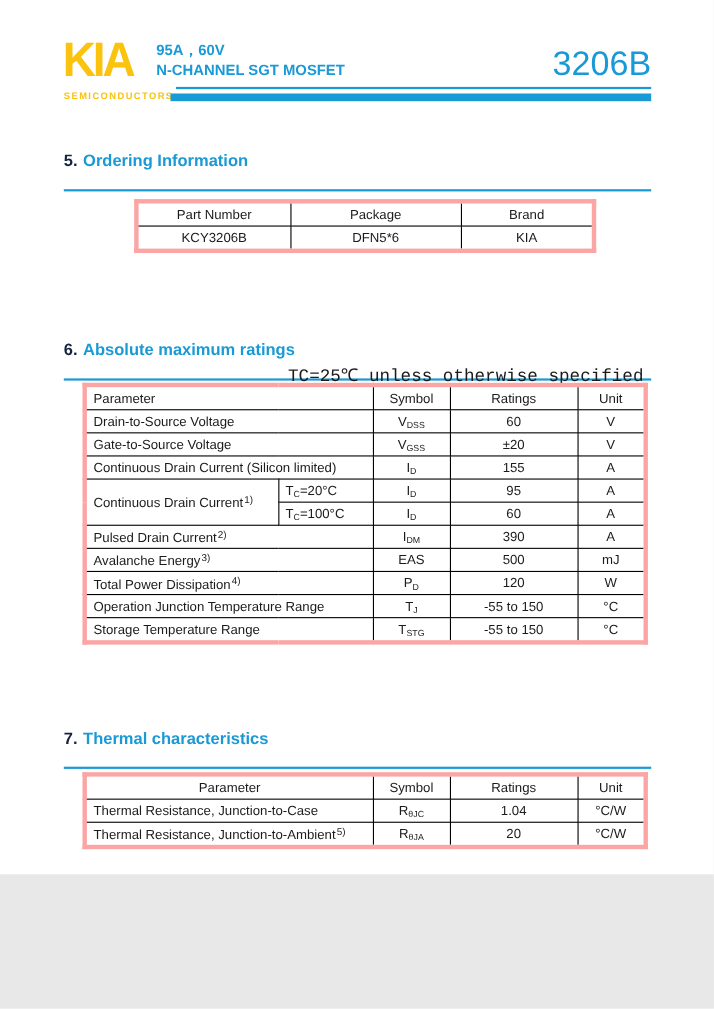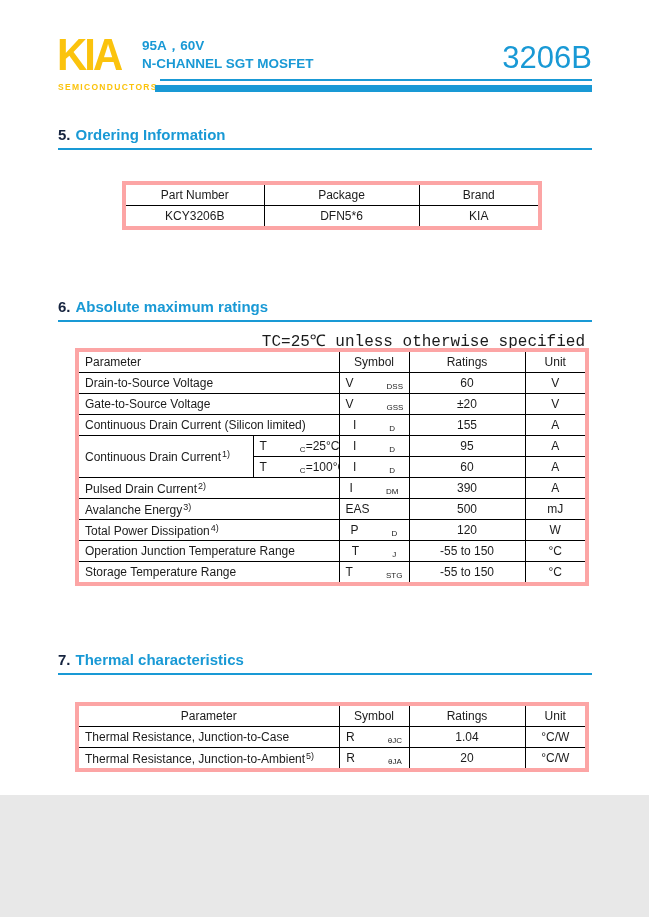--- a/index.html
+++ b/index.html
@@ -31,40 +31,40 @@
   }
   .hdr-part {
     position: absolute; right: 57px; top: 40px;
     font-size: 31px; color: #1999D5; font-weight: normal; text-align: center;
   }
   .hdr-line-thin { position: absolute; left: 160px; top: 79px; width: 432px; height: 2px; background: #1999D5; }
   .hdr-bar { position: absolute; left: 155px; top: 85px; width: 437px; height: 7px; background: #1999D5; }
   
   .sec-heading {
     position: absolute; left: 58px; width: 534px;
-    border-bottom: 2px solid #1999D5; padding-bottom: 5px;
-    font-size: 15px; font-weight: bold;
+    border-bottom: 2px solid #1999D5; padding-bottom: 17px;
+    font-size: 15px; font-weight: bold; margin-top: 12px;
   }
   .sec-num { color: #15233E; }
   .sec-title { color: #1999D5; margin-left: 5px; }
   
   table.tbl {
     position: absolute;
     border-collapse: collapse; table-layout: fixed;
     border: 4px solid #fca5a5;
   }
   table.tbl td {
     border: 1px solid #000;
     font-size: 12px; color: #1b1b1b;
     height: 20px; padding: 0 6px;
     text-align: center; vertical-align: middle;
     overflow: hidden; white-space: nowrap;
   }
   table.tbl td.left { text-align: left; }
-  .sub { font-size: 8px; vertical-align: -2px; letter-spacing: 0; margin-left: 33px; }
+  .sub { font-size: 8px; vertical-align: -2px; letter-spacing: 0; }
   .sup { font-size: 9px; vertical-align: 4px; margin-left: 1px; }
   .cond-note {
     position: absolute; right: 64px; top: 329px;
     font-size: 16px; color: #1b1b1b; font-family: Liberation Mono, monospace;
   }
   
   .foot-line { position: absolute; left: 58px; top: 849px; width: 534px; height: 2px; background: #1999D5; }
   .foot-page {
     position: absolute; left: 295px; top: 896px; width: 80px;
     text-align: right; font-size: 11px; font-weight: normal; color: #1999D5;
@@ -147,21 +147,21 @@
       <td>V</td>
     </tr>
     <tr>
       <td colspan="2" class="left"><span>Continuous Drain Current (Silicon limited)</span></td>
       <td><span>I</span><span class="sub">D</span></td>
       <td>155</td>
       <td>A</td>
     </tr>
     <tr>
       <td rowspan="2" class="left"><span>Continuous Drain Current</span><span class="sup">1)</span></td>
-      <td class="left"><span>T</span><span class="sub">C</span><span>=25°C</span></td>
+      <td class="left"><span>T</span><span class="sub">C</span><span>=20°C</span></td>
       <td><span>I</span><span class="sub">D</span></td>
       <td>95</td>
       <td>A</td>
     </tr>
     <tr>
       <td class="left"><span>T</span><span class="sub">C</span><span>=100°C</span></td>
       <td><span>I</span><span class="sub">D</span></td>
       <td>60</td>
       <td>A</td>
     </tr>

